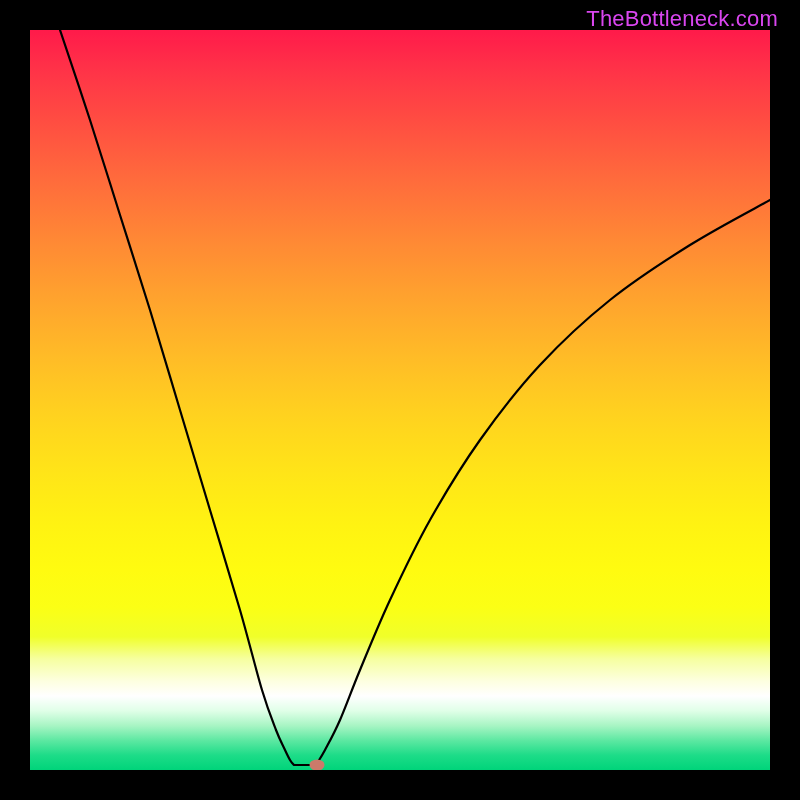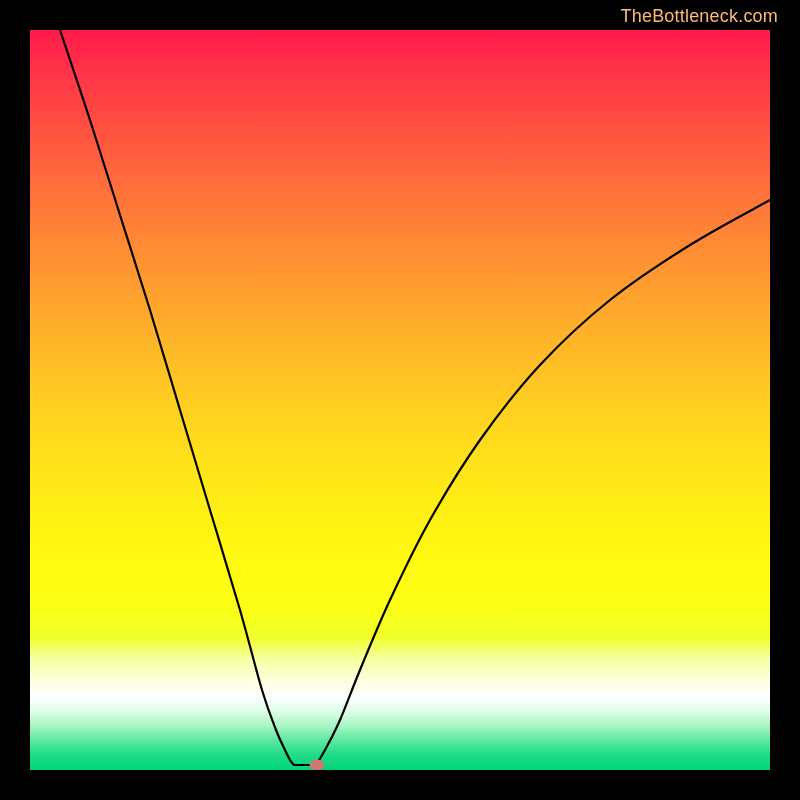--- a/index.html
+++ b/index.html
@@ -11,22 +11,22 @@
     width: 800px;
     height: 800px;
     background: #000;
     position: relative;
     font-family: Arial, sans-serif;
   }
   .watermark {
     position: absolute;
     top: 6px;
     right: 22px;
-    color: #fdba74;
-    font-size: 18px;
+    color: #d946ef;
+    font-size: 22px;
     font-weight: 500;
     z-index: 10;
     letter-spacing: 0.2px;
   }
   .plot-area {
     position: absolute;
     top: 30px;
     left: 30px;
     width: 740px;
     height: 740px;

